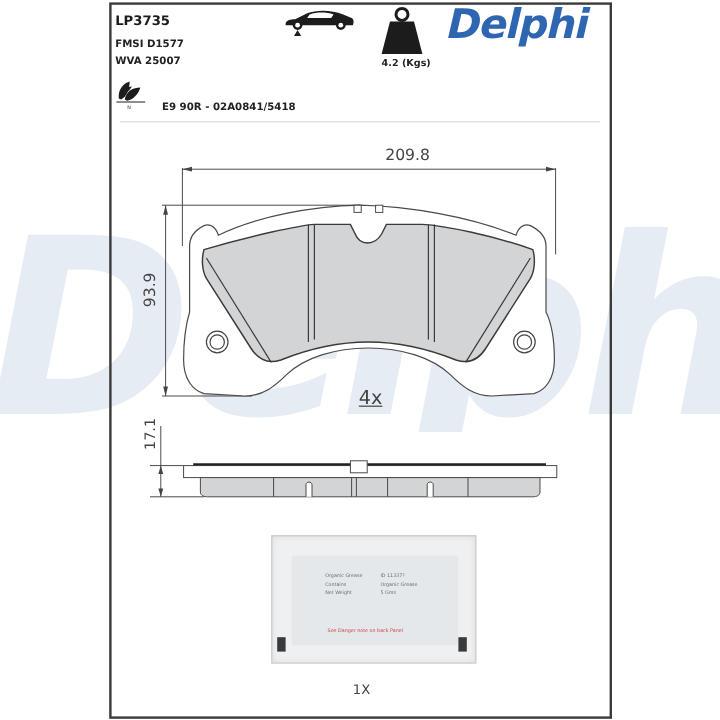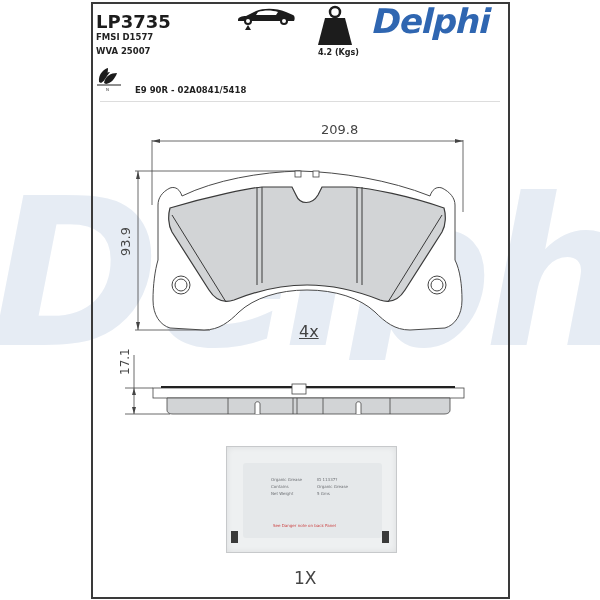--- a/index.html
+++ b/index.html
@@ -1,19 +1,19 @@
 <!DOCTYPE html>
 <html><head>
 <meta charset="utf-8">
 <style>
   html, body { margin: 0; padding: 0; background: #ffffff; }
   body { width: 600px; height: 600px; position: relative; overflow: hidden; font-family: "DejaVu Sans", sans-serif; }
   .watermark { position: absolute; left: 0; top: 185px; width: 600px; height: 175px; }
   .frame { position: absolute; left: 91px; top: 2px; width: 415px; height: 593px; border: 2px solid #3a3a3a; box-sizing: content-box; }
-  .code { position: absolute; left: 96px; top: 11px; font-size: 18px; font-weight: bold; color: #1c1c1c; }
+  .code { position: absolute; left: 96px; top: 11px; font-size: 11px; font-weight: bold; color: #1c1c1c; }
   .meta { position: absolute; left: 96px; font-size: 8.5px; font-weight: bold; color: #222; }
   .cert-text { position: absolute; left: 135px; top: 85px; font-size: 8.5px; font-weight: bold; color: #222; }
   .weight-label { position: absolute; left: 318px; top: 48px; font-size: 8px; font-weight: bold; color: #222; }
   .brand { position: absolute; left: 373px; top: 1px; font-family: "DejaVu Sans", sans-serif; font-weight: bold; font-size: 34px; color: #2f66b1; letter-spacing: -1px; font-style: italic; transform: skewX(-2deg); }
   .divider { position: absolute; left: 100px; top: 101px; width: 400px; height: 1px; background: #dddddd; }
   .dim { position: absolute; font-family: "DejaVu Sans", sans-serif; font-size: 13px; color: #444; }
   .dim-vert { transform: rotate(-90deg); transform-origin: left top; }
   .qty { position: absolute; font-size: 16px; color: #444; }
   .qty-under { text-decoration: underline; }
   .sachet { position: absolute; left: 226px; top: 446px; width: 169px; height: 105px; background: #eef0f1; border: 1px solid #c7c9cb; box-shadow: inset 0 0 6px rgba(0,0,0,0.08); }
@@ -137,13 +137,13 @@
   <div class="sachet-line" style="left:90px;top:30px;">ID 11337?</div>
   <div class="sachet-line" style="left:44px;top:37px;">Contains</div>
   <div class="sachet-line" style="left:90px;top:37px;">Organic Grease</div>
   <div class="sachet-line" style="left:44px;top:44px;">Net Weight</div>
   <div class="sachet-line" style="left:90px;top:44px;">5 Gms</div>
   <div class="sachet-warn">See Danger note on back Panel</div>
   <div class="sachet-mark" style="left:4px;top:84px;"></div>
   <div class="sachet-mark" style="left:155px;top:84px;"></div>
 </div>
 
-<div class="qty" style="left:294px;top:568px;font-size:17px;">1X</div>
+<div class="qty" style="left:294px;top:568px;font-size:11px;">1X</div>
 
 </body></html>

